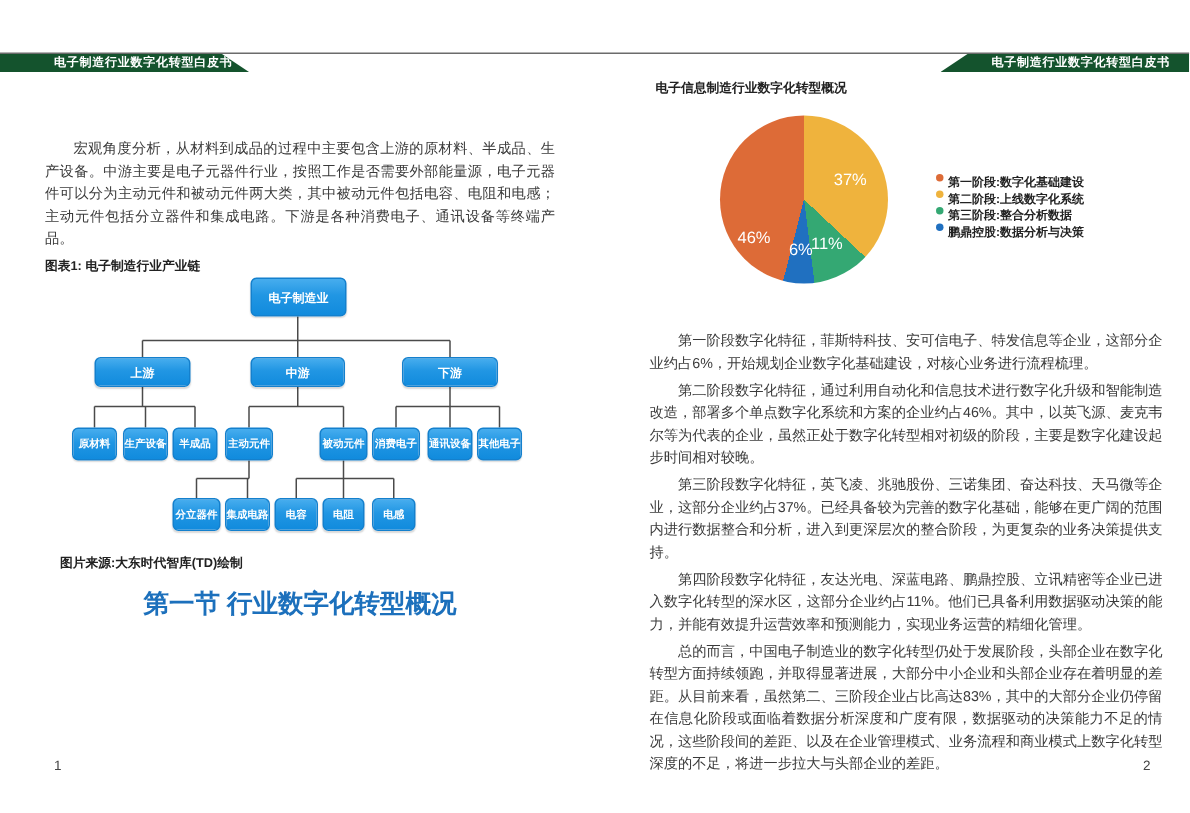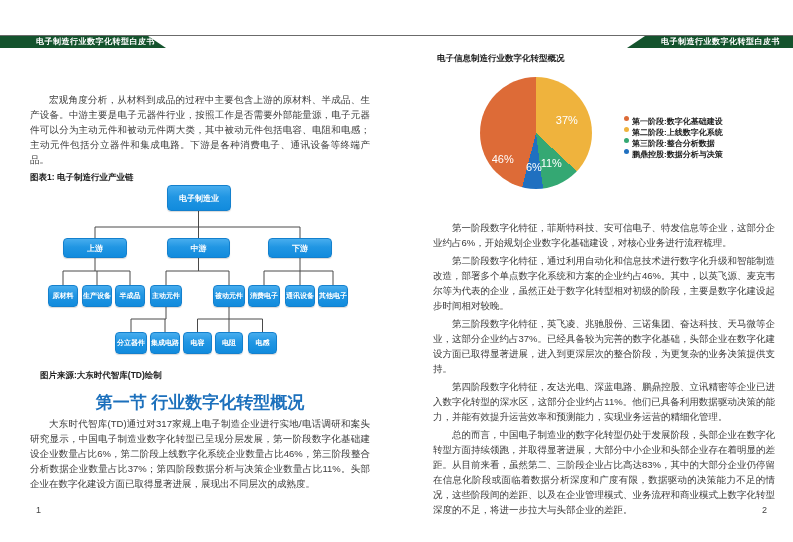--- a/index.html
+++ b/index.html
@@ -97,23 +97,20 @@
     <div class="fc-box" style="left:110px;top:149px;width:30px;height:22px">集成电路</div>
     <div class="fc-box" style="left:143px;top:149px;width:29px;height:22px">电容</div>
     <div class="fc-box" style="left:175px;top:149px;width:28px;height:22px">电阻</div>
     <div class="fc-box" style="left:208px;top:149px;width:29px;height:22px">电感</div>
   </div>
 
   <div class="caption fig-source">图片来源:大东时代智库(TD)绘制</div>
 
   <div class="section-title">第一节 行业数字化转型概况</div>
 
-  <div class="lp2 body-text">
-    <p>大东时代智库(TD)通过对317家规上电子制造企业进行实地/电话调研和案头研究显示，中国电子制造业数字化转型已呈现分层发展，第一阶段数字化基础建设企业数量占比6%，第二阶段上线数字化系统企业数量占比46%，第三阶段整合分析数据企业数量占比37%；第四阶段数据分析与决策企业数量占比11%。头部企业在数字化建设方面已取得显著进展，展现出不同层次的成熟度。</p>
-  </div>
 
   <div class="page-num pg1">1</div>
 
   <div class="caption chart-title">电子信息制造行业数字化转型概况</div>
 
   <div class="pie" id="pie" style="background: conic-gradient(rgb(239, 179, 61) 0deg, rgb(239, 179, 61) 133.2deg, rgb(52, 168, 115) 133.2deg, rgb(52, 168, 115) 172.8deg, rgb(32, 112, 192) 172.8deg, rgb(32, 112, 192) 194.4deg, rgb(221, 107, 55) 194.4deg, rgb(221, 107, 55) 360deg);">
       <span class="pie-label" style="left: 86.8366px; top: 42.6558px;">37%</span>
       <span class="pie-label" style="left: 71.2541px; top: 85.9378px;">11%</span>
       <span class="pie-label" style="left: 53.8902px; top: 89.5337px;">6%</span>
       <span class="pie-label" style="left: 22.6649px; top: 51.7888px; margin-top: 30px;">46%</span>
@@ -134,20 +131,20 @@
       <div class="legend-row">
         <span class="legend-dot" style="background: rgb(32, 112, 192);"></span>
         <span class="legend-label">鹏鼎控股:数据分析与决策</span>
       </div>
     </div>
 
 
   <div class="rp-paras body-text" id="rp-paras">
       <p>第一阶段数字化特征，菲斯特科技、安可信电子、特发信息等企业，这部分企业约占6%，开始规划企业数字化基础建设，对核心业务进行流程梳理。</p>
       <p>第二阶段数字化特征，通过利用自动化和信息技术进行数字化升级和智能制造改造，部署多个单点数字化系统和方案的企业约占46%。其中，以英飞源、麦克韦尔等为代表的企业，虽然正处于数字化转型相对初级的阶段，主要是数字化建设起步时间相对较晚。</p>
-      <p>第三阶段数字化特征，英飞凌、兆驰股份、三诺集团、奋达科技、天马微等企业，这部分企业约占37%。已经具备较为完善的数字化基础，头部企业在数字化建设方面已取得显著进展，进入到更深层次的整合阶段，为更复杂的业务决策提供支持。</p>
+      <p>第三阶段数字化特征，英飞凌、兆驰股份、三诺集团、奋达科技、天马微等企业，这部分企业约占37%。已经具备较为完善的数字化基础，能够在更广阔的范围内进行数据整合和分析，进入到更深层次的整合阶段，为更复杂的业务决策提供支持。</p>
       <p>第四阶段数字化特征，友达光电、深蓝电路、鹏鼎控股、立讯精密等企业已进入数字化转型的深水区，这部分企业约占11%。他们已具备利用数据驱动决策的能力，并能有效提升运营效率和预测能力，实现业务运营的精细化管理。</p>
       <p>总的而言，中国电子制造业的数字化转型仍处于发展阶段，头部企业在数字化转型方面持续领跑，并取得显著进展，大部分中小企业和头部企业存在着明显的差距。从目前来看，虽然第二、三阶段企业占比高达83%，其中的大部分企业仍停留在信息化阶段或面临着数据分析深度和广度有限，数据驱动的决策能力不足的情况，这些阶段间的差距、以及在企业管理模式、业务流程和商业模式上数字化转型深度的不足，将进一步拉大与头部企业的差距。</p>
     </div>
 
   <div class="page-num pg2">2</div>
 
 </div>
 
 </body></html>

